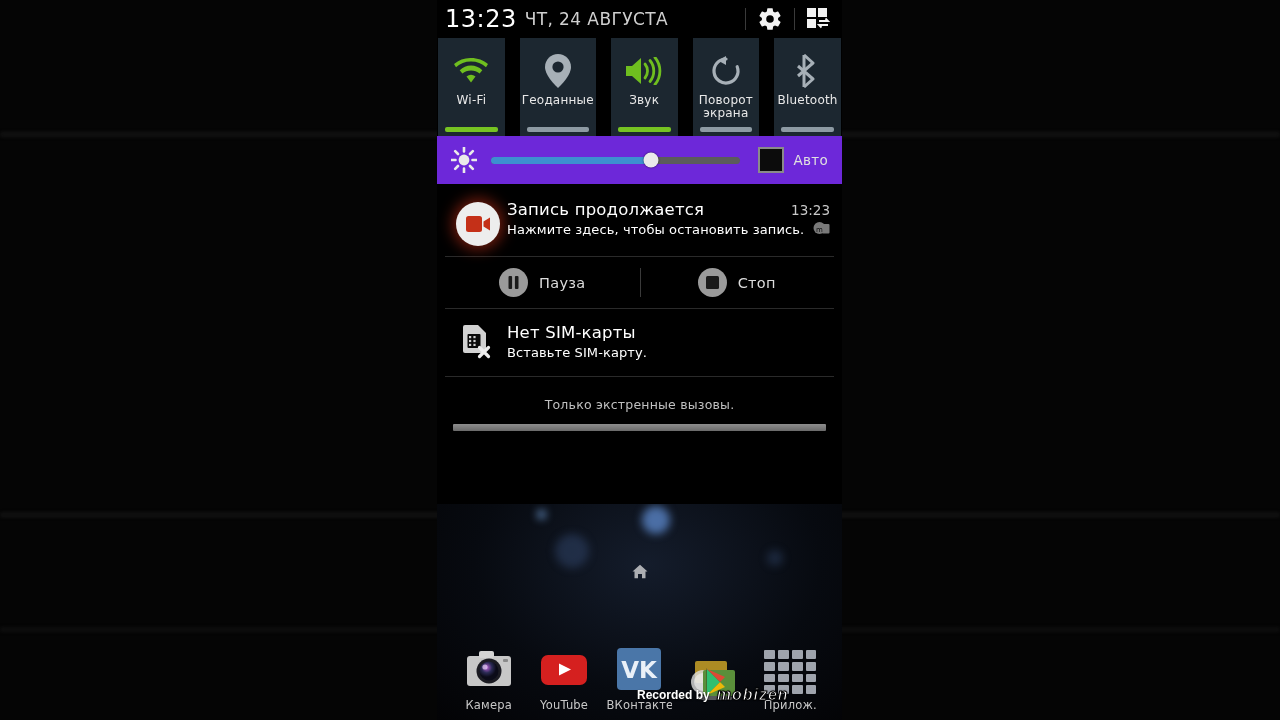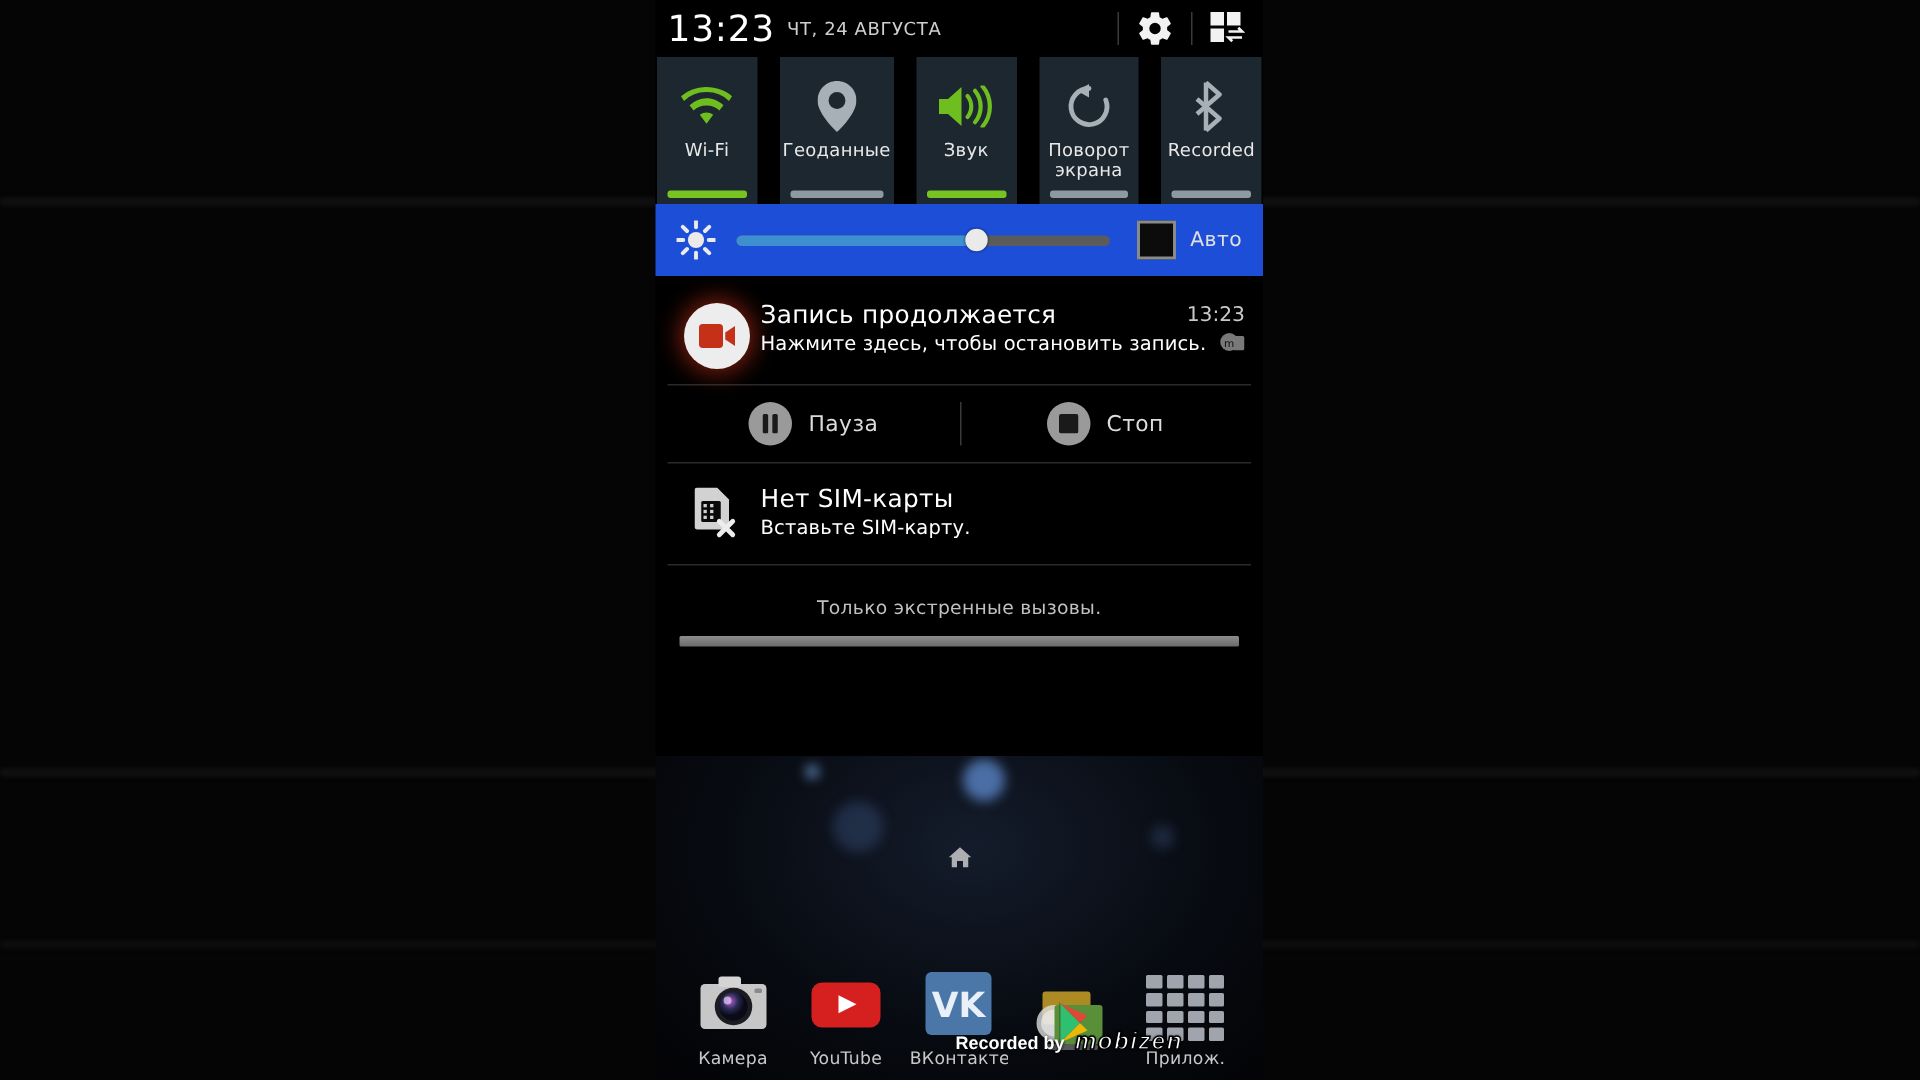--- a/index.html
+++ b/index.html
@@ -38,21 +38,21 @@
   .statusbar {
     height: 38px; background: #000;
     display: flex; align-items: center; padding: 0 8px;
     position: relative;
   }
   .sb-time {
     color: #fff; font-size: 24px; letter-spacing: .5px;
     font-family: "DejaVu Sans", sans-serif;
   }
   .sb-date {
-    color: #cfcfcf; font-size: 12px; margin-left: 8px; letter-spacing: .4px;
+    color: #cfcfcf; font-size: 17px; margin-left: 8px; letter-spacing: .4px;
   }
   .sb-right { margin-left: auto; display: flex; align-items: center; gap: 11px; padding-right: 2px;}
   .sb-sep { width: 1px; height: 22px; background: #3a3a3a; }
   .gear { width: 26px; height: 26px; display:block; }
   .gridico { width: 26px; height: 24px; display:block; }
 
   
   .toggles { display: flex; gap: 15px; padding: 0 1px; background: #000; }
   .tg {
     flex: 1; background: #1c2730; height: 98px;
@@ -65,21 +65,21 @@
     margin-top: 2px; letter-spacing: .2px; padding: 0 2px;
   }
   .tg-bar {
     position: absolute; bottom: 4px; left: 7px; right: 7px; height: 5px;
     border-radius: 2px; background: #8d9aa3;
   }
   .tg-bar.on { background: #76c322; }
 
   
   .bright {
-    height: 48px; display: flex; align-items: center; background: #1d4ed8; padding: 0 14px;
+    height: 48px; display: flex; align-items: center; background: #6d28d9; padding: 0 14px;
   }
   .sun { width: 26px; height: 26px; flex: 0 0 26px; }
   .slider {
     position: relative; flex: 1; height: 7px; margin: 0 18px 0 14px;
     background: #5b5b5b; border-radius: 4px;
   }
   .slider-fill {
     position: absolute; left: 0; top: 0; bottom: 0;
     background: #3d8fd0; border-radius: 4px;
   }
@@ -376,21 +376,21 @@
         <div class="tg-bar"></div>
       </div>
 
       <div class="tg">
         <div class="tg-icon">
           <svg width="24" height="34" viewBox="0 0 24 34">
             <path d="M8 1l9 8-15 13M8 33l9-8L2 12" stroke="#a7b0b7" stroke-width="3" fill="none" stroke-linejoin="round"></path>
             <path d="M8 1v32" stroke="#a7b0b7" stroke-width="3"></path>
           </svg>
         </div>
-        <div class="tg-label">Recorded</div>
+        <div class="tg-label">Bluetooth</div>
         <div class="tg-bar"></div>
       </div>
     </div>
 
     <div class="bright">
       <svg class="sun" viewBox="0 0 26 26">
         <circle cx="13" cy="13" r="5.4" fill="#eaeaea"></circle>
         <g stroke="#eaeaea" stroke-width="2.6" stroke-linecap="round">
           <path d="M13 0.5v4M13 21.5v4M0.5 13h4M21.5 13h4M4.2 4.2l2.8 2.8M19 19l2.8 2.8M21.8 4.2L19 7M7 19l-2.8 2.8"></path>
         </g>

